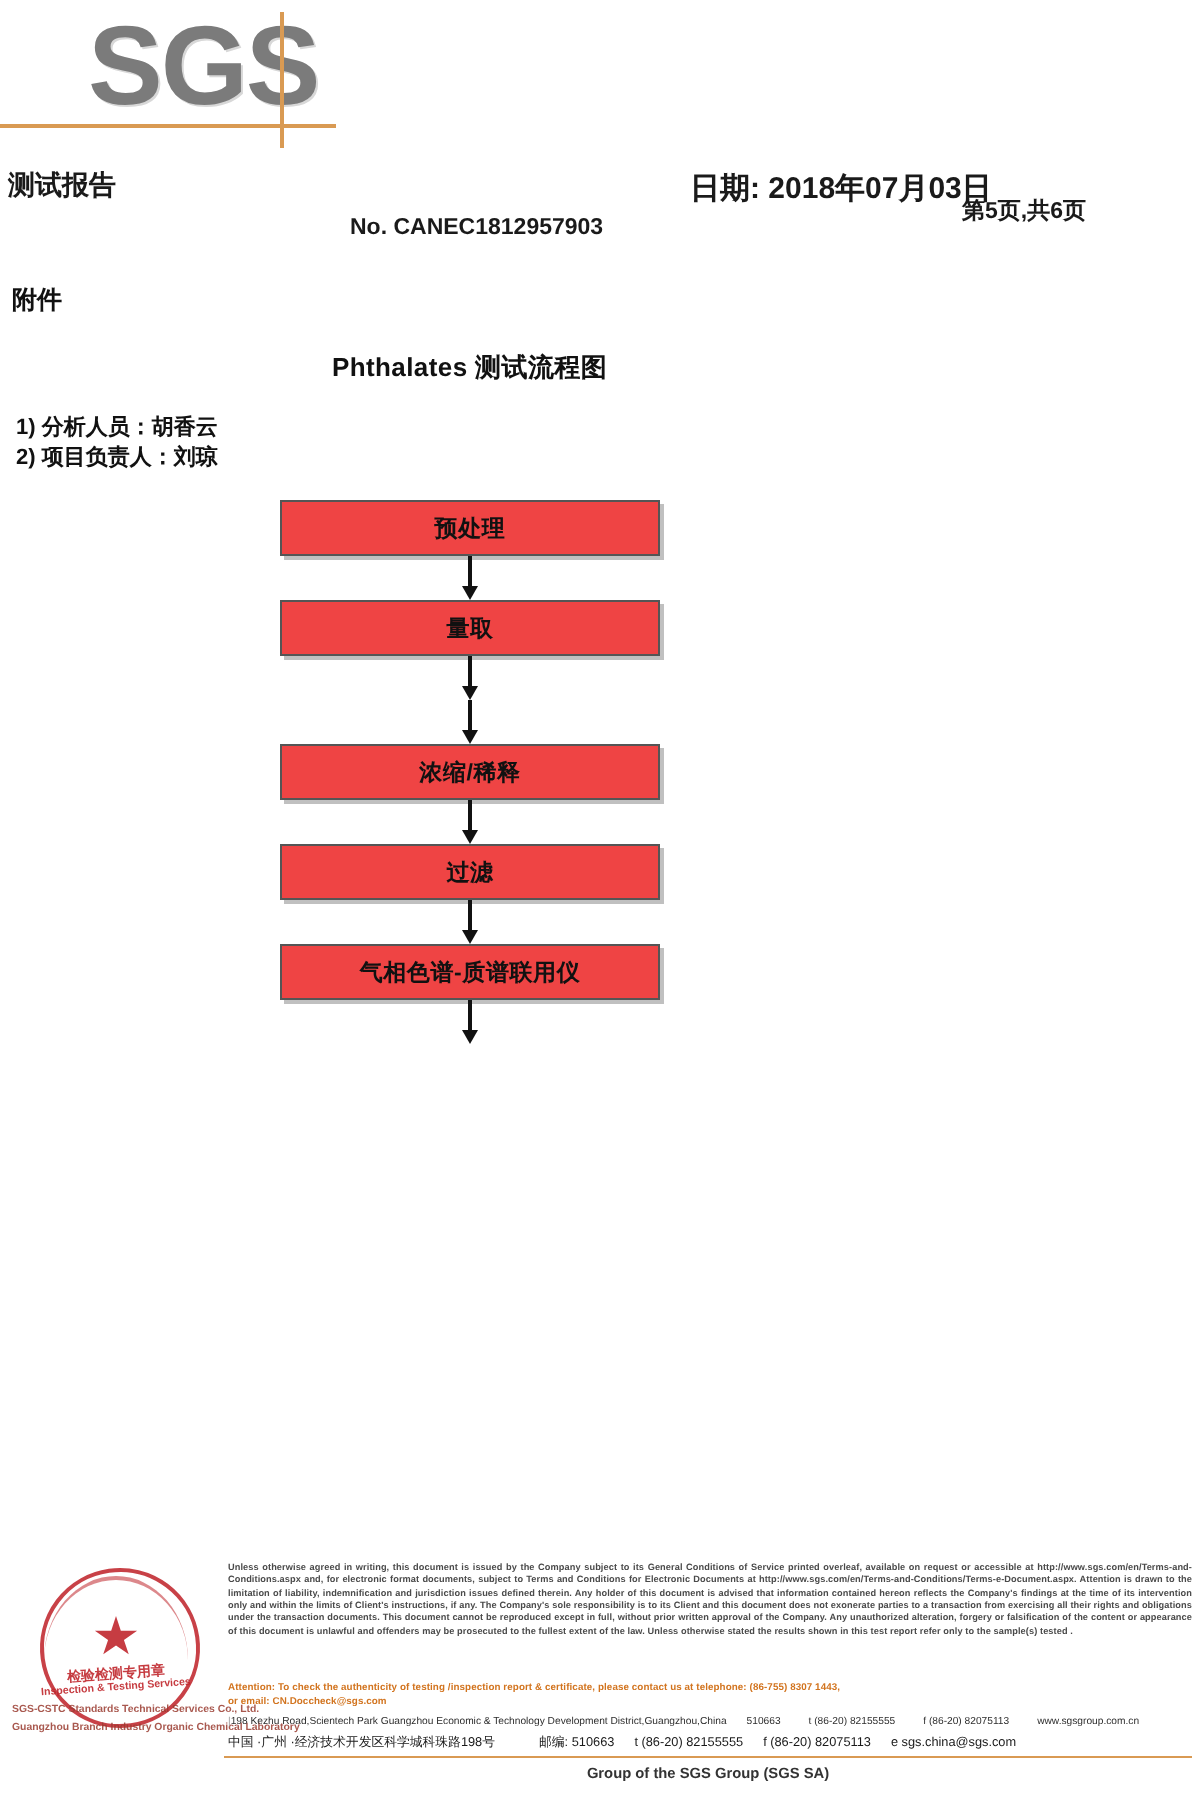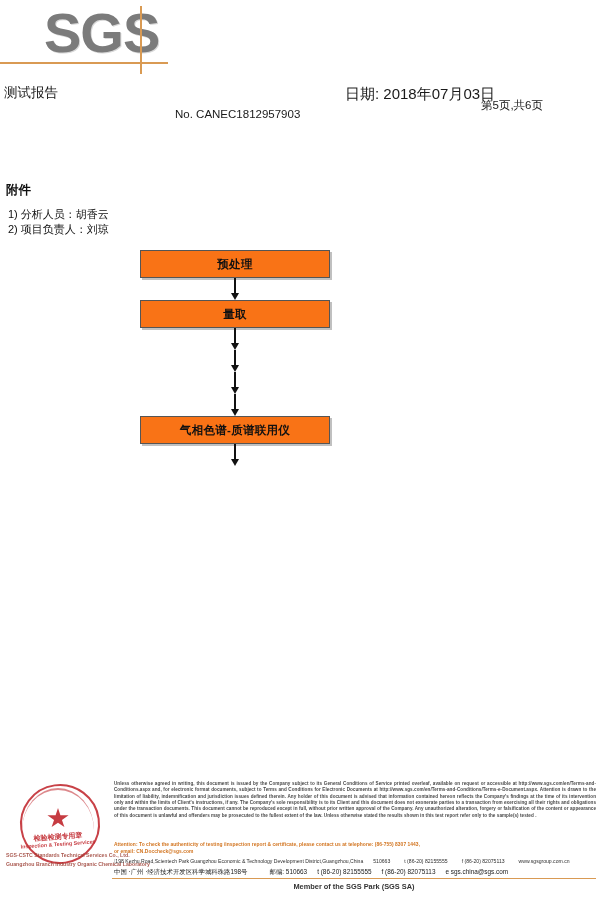--- a/index.html
+++ b/index.html
@@ -62,70 +62,69 @@
   }
 
   
   .hdr {
     position: absolute;
     left: 0;
     top: 84px;
     width: 600px;
     height: 22px;
     font-size: 12.5px;
-    font-weight: normal;
+    font-weight: bold;
     color: #1a1a1a;
     white-space: nowrap;
   }
   .hdr-title { position: absolute; left: 4px;   top: 0; font-size: 13.5px; }
   .hdr-no    { position: absolute; left: 175px; top: 1px; font-size: 11.5px; margin-top: 23px; }
   .hdr-date  { position: absolute; left: 345px; top: 1px; font-size: 15px; }
   .hdr-page  { position: absolute; left: 481px; top: 14px; font-size: 11.5px; }
 
   
   .attach {
     position: absolute;
     left: 6px;
     top: 142px;
     font-size: 12.5px;
     font-weight: bold;
-    margin-top: 40px;
   }
   .flow-title {
     position: absolute;
     left: 166px;
     top: 175px;
     font-size: 13px;
     font-weight: bold;
     letter-spacing: .2px;
   }
   .notes {
     position: absolute;
     left: 8px;
     top: 207px;
     font-size: 11px;
-    font-weight: normal;
+    font-weight: bold;
     line-height: 15px;
   }
   .notes div { white-space: nowrap; }
 
   
   .flow {
     position: absolute;
     left: 140px;
     top: 250px;
     width: 190px;
   }
   .node {
     position: relative;
     box-sizing: border-box;
     width: 190px;
     height: 28px;
     border: 1px solid #555;
-    background: #f97316;
+    background: #ef4444;
     box-shadow: 2px 2px 0 rgba(140,140,140,.55);
     display: flex;
     align-items: center;
     justify-content: center;
     font-size: 11.5px;
     font-weight: bold;
     color: #111;
     letter-spacing: .3px;
   }
   .arrow {
@@ -328,20 +327,21 @@
   </div>
 
   <div class="hdr">
     <div class="hdr-title">测试报告</div>
     <div class="hdr-no">No. CANEC1812957903</div>
     <div class="hdr-date">日期: 2018年07月03日</div>
     <div class="hdr-page">第5页,共6页</div>
   </div>
 
   <div class="attach">附件</div>
+  <div class="flow-title">Phthalates 测试流程图</div>
 
   <div class="notes">
     <div>1) 分析人员：胡香云</div>
     <div>2) 项目负责人：刘琼</div>
   </div>
 
   <div class="flow">
 
     <div class="node">预处理</div>
     <div class="arrow">
@@ -353,25 +353,27 @@
     <div class="arrow">
         <div class="shaft"></div>
         <div class="head"></div>
       </div>
 
     <div class="arrow">
         <div class="shaft"></div>
         <div class="head"></div>
       </div>
 
-    <div class="arrow">
-        <div class="shaft"></div>
-        <div class="head"></div>
-      </div>
-
+    <div class="node">浓缩/稀释</div>
+    <div class="arrow">
+        <div class="shaft"></div>
+        <div class="head"></div>
+      </div>
+
+    <div class="node">过滤</div>
     <div class="arrow">
         <div class="shaft"></div>
         <div class="head"></div>
       </div>
 
     <div class="node">气相色谱-质谱联用仪</div>
     <div class="arrow">
         <div class="shaft"></div>
         <div class="head"></div>
       </div>
@@ -399,16 +401,16 @@
 
     <div class="addr-en">
       <span class="bar">|</span><span>198 Kezhu Road,Scientech Park Guangzhou Economic &amp; Technology Development District,Guangzhou,China</span><span class="addr-sp2"></span><span>510663</span><span class="addr-sp3"></span><span>t (86-20) 82155555</span><span class="addr-sp3"></span><span>f (86-20) 82075113</span><span class="addr-sp3"></span><span>www.sgsgroup.com.cn</span>
     </div>
 
     <div class="addr-cn">
       <span>中国 ·广州 ·经济技术开发区科学城科珠路198号</span><span class="addr-sp"></span><span>邮编: 510663</span><span class="addr-sp2"></span><span>t (86-20) 82155555</span><span class="addr-sp2"></span><span>f (86-20) 82075113</span><span class="addr-sp2"></span><span>e sgs.china@sgs.com</span>
     </div>
 
     <div class="footrule"></div>
-    <div class="member">Member of the SGS Park (SGS SA)</div>
+    <div class="member">Group of the SGS Group (SGS SA)</div>
   </div>
 
 </div>
 
 </body></html>

